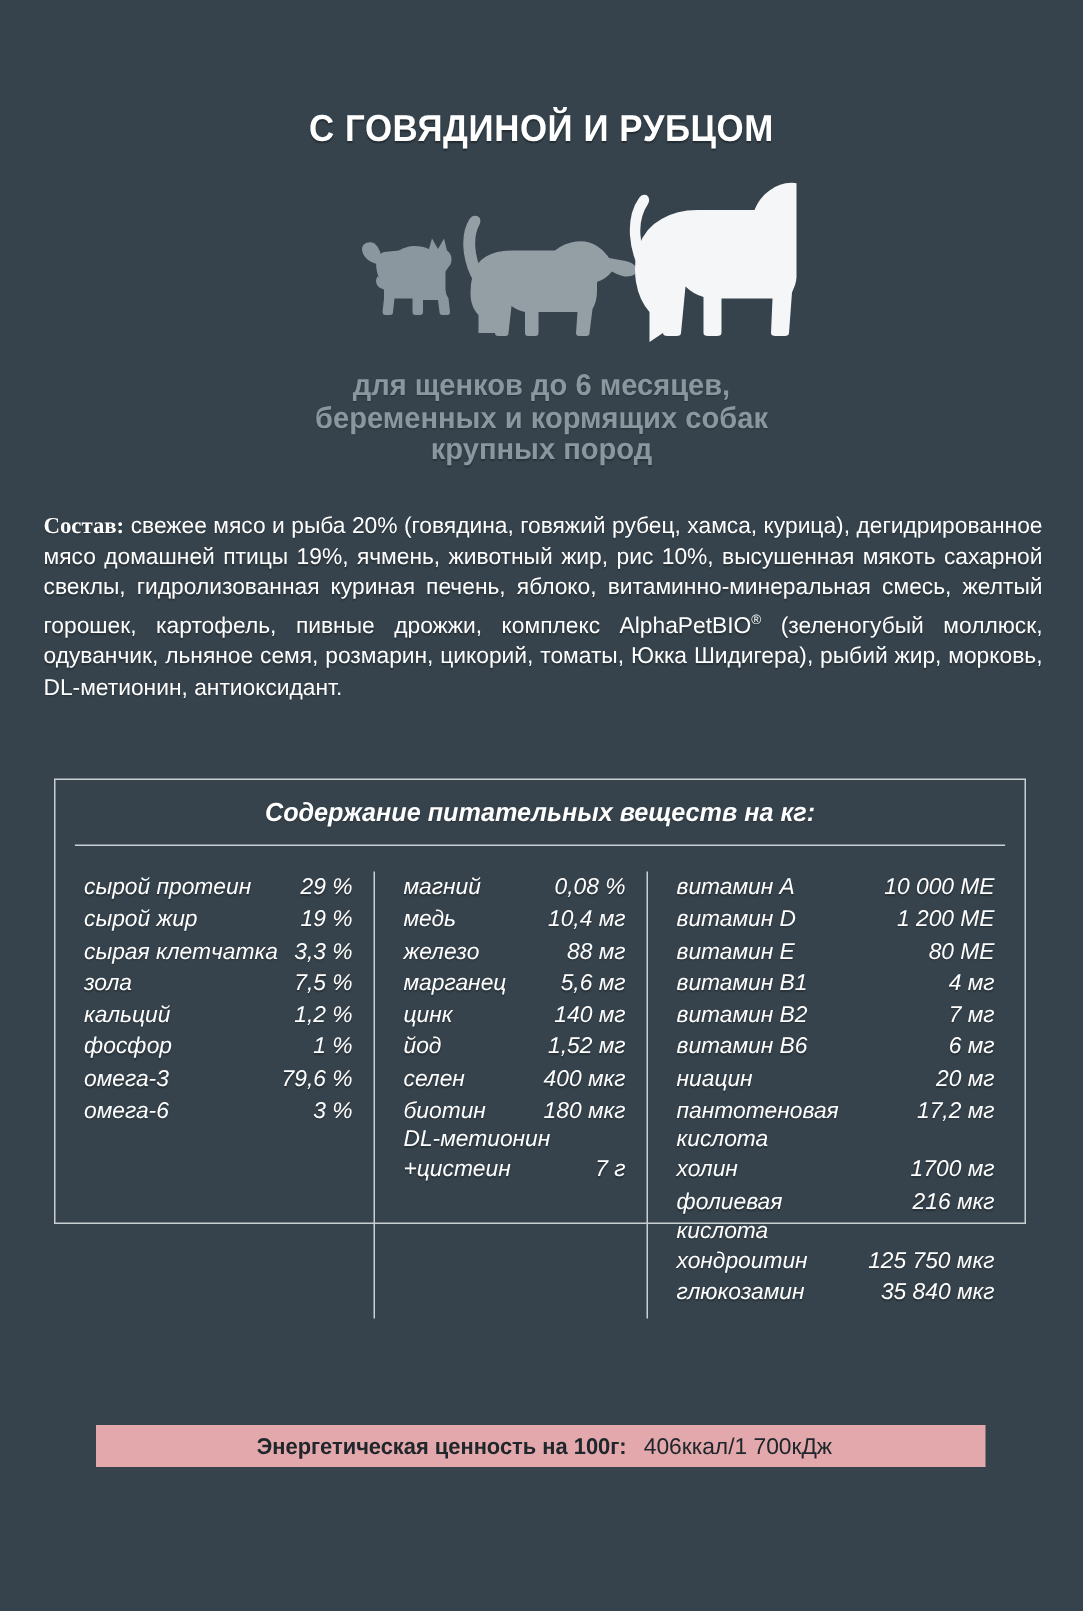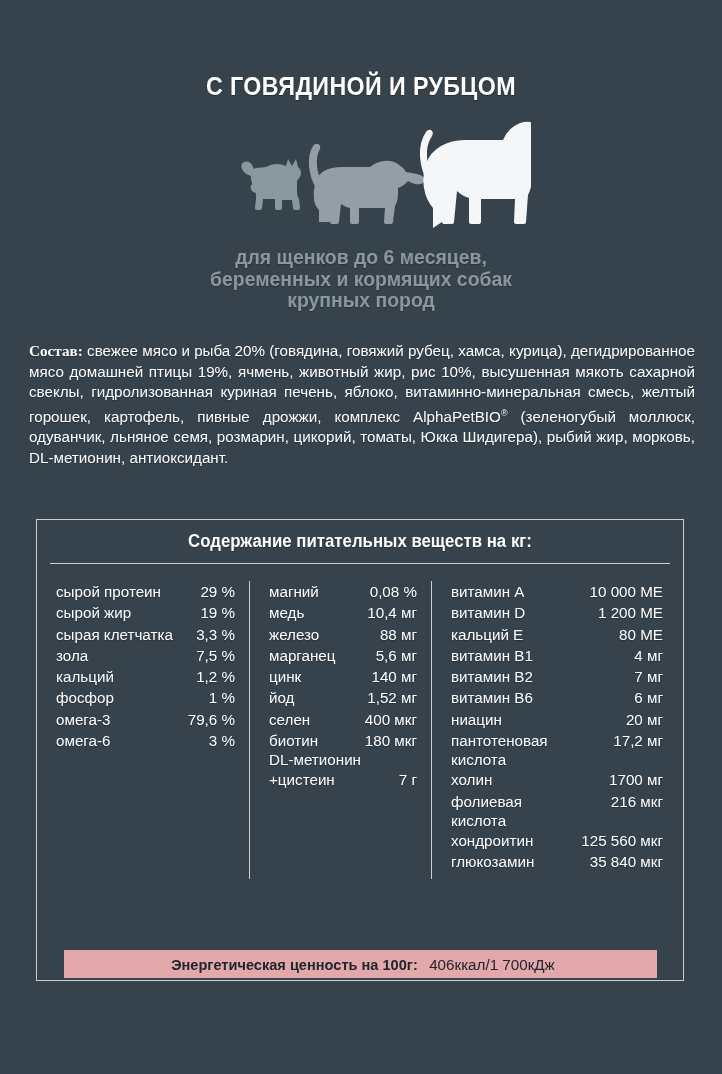--- a/index.html
+++ b/index.html
@@ -72,23 +72,24 @@
   }
   .composition b { font-weight: bold; font-family: Liberation Serif, serif; }
   .composition sup { font-size: 9px; vertical-align: super; }
 
   
   .nutrition {
     position: absolute;
     top: 519px;
     left: 36px;
     width: 648px;
-    height: 462px;
+    height: 297px;
     border: 1.5px solid #c9d0d4;
     box-sizing: border-box;
+    font-style: italic;
   }
   .nutrition-header {
     height: 43px;
     border-bottom: 1.5px solid #c9d0d4;
     display: flex;
     align-items: center;
     justify-content: center;
     color: #ffffff;
     font-size: 17.5px;
     font-weight: bold;
@@ -254,21 +255,21 @@
     <div class="ncol ncol-3">
         <div class="nrow">
           <span class="nlabel">витамин A</span>
           <span class="nvalue">10 000 МЕ</span>
         </div>
         <div class="nrow">
           <span class="nlabel">витамин D</span>
           <span class="nvalue">1 200 МЕ</span>
         </div>
         <div class="nrow">
-          <span class="nlabel">кальций E</span>
+          <span class="nlabel">витамин E</span>
           <span class="nvalue">80 МЕ</span>
         </div>
         <div class="nrow">
           <span class="nlabel">витамин B1</span>
           <span class="nvalue">4 мг</span>
         </div>
         <div class="nrow">
           <span class="nlabel">витамин B2</span>
           <span class="nvalue">7 мг</span>
         </div>
@@ -295,21 +296,21 @@
         <div class="nrow">
           <span class="nlabel">фолиевая</span>
           <span class="nvalue">216 мкг</span>
         </div>
         <div class="nrow tight">
           <span class="nlabel">кислота</span>
           <span class="nvalue"></span>
         </div>
         <div class="nrow">
           <span class="nlabel">хондроитин</span>
-          <span class="nvalue">125 560 мкг</span>
+          <span class="nvalue">125 750 мкг</span>
         </div>
         <div class="nrow">
           <span class="nlabel">глюкозамин</span>
           <span class="nvalue">35 840 мкг</span>
         </div>
       </div>
   </div>
 </div>
 
 <div class="energy">

